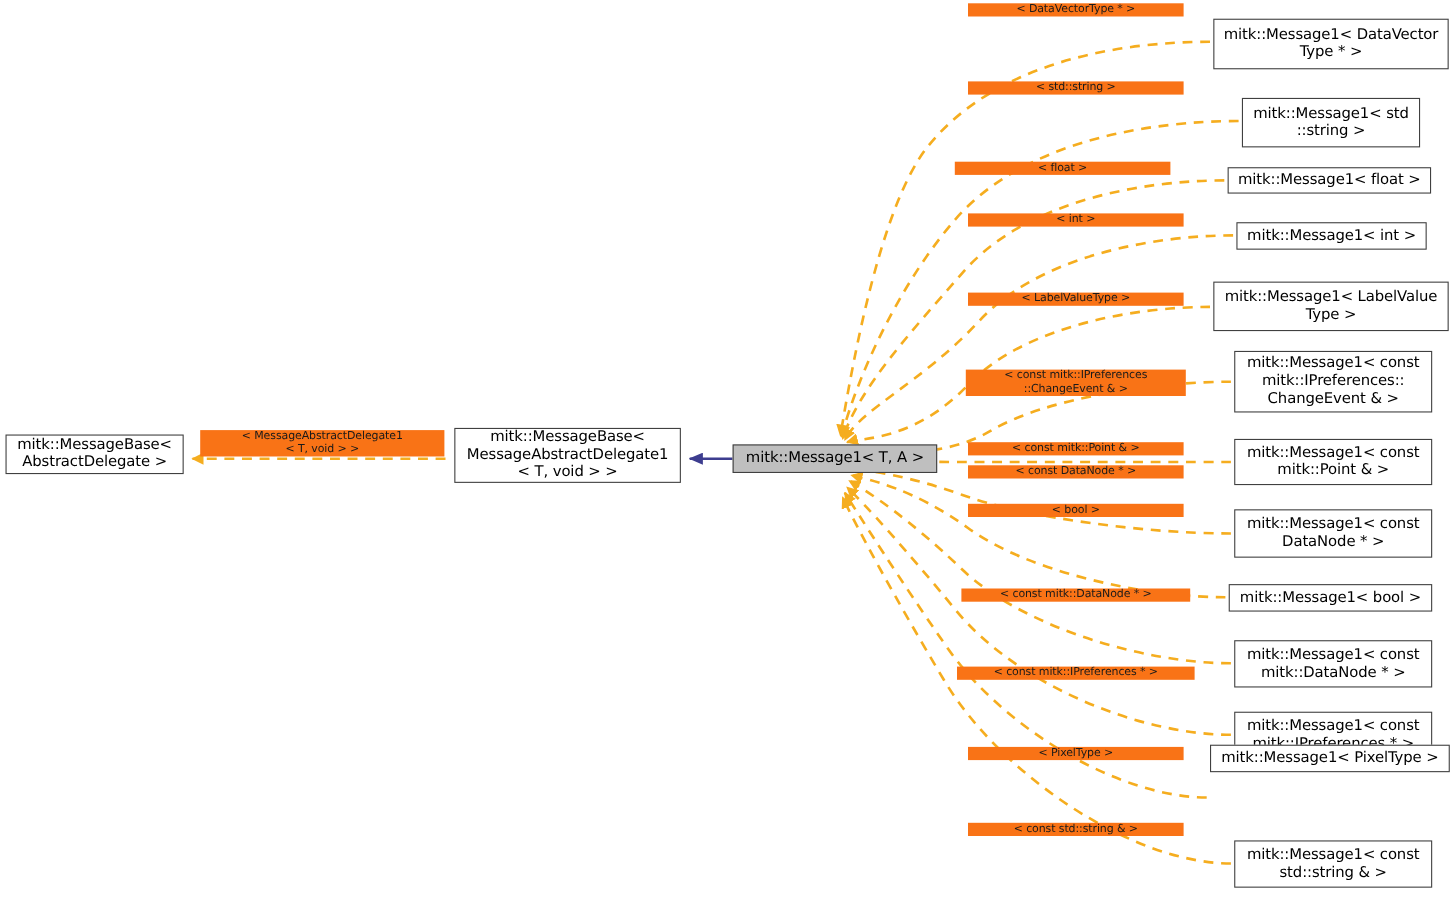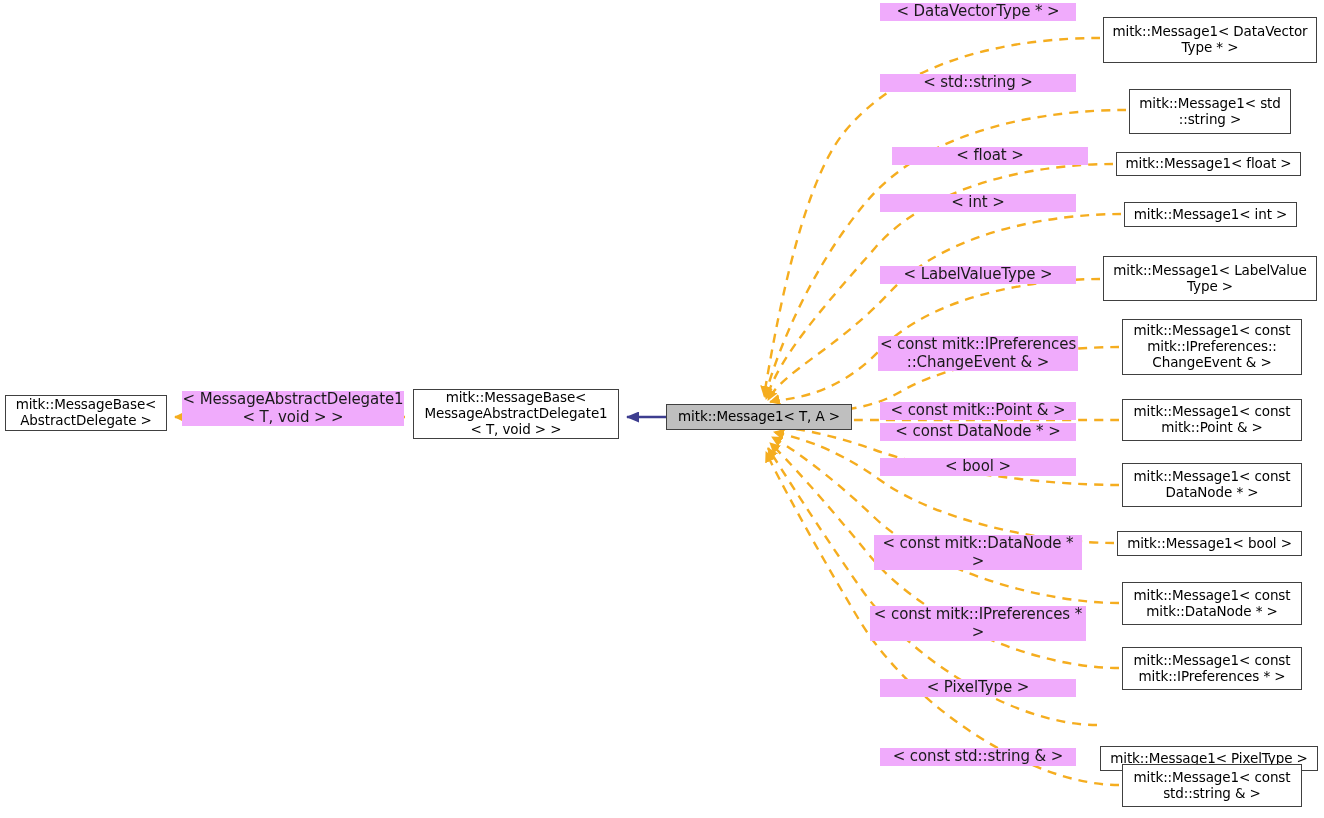--- a/index.html
+++ b/index.html
@@ -39,25 +39,25 @@
   }
   .node-box.current {
     background: #bfbfbf;
     border: 1px solid #404040;
   }
   .edge-label {
     position: absolute;
     box-sizing: border-box;
     text-align: center;
     color: #1a1a1a;
-    font-size: 15px;
+    font-size: 10px;
     line-height: 1.18;
     white-space: pre-line;
     letter-spacing: -0.1px;
-    background: #f0abfc;
+    background: #f97316;
   }
 </style>
 </head>
 <body>
 
 <div id="diagram-root">
 
   <svg id="edge-layer" viewBox="0 0 1324 818" xmlns="http://www.w3.org/2000/svg">
     <defs>
       <marker id="arrow-template" markerWidth="11" markerHeight="11" refX="10" refY="5.5" orient="auto" markerUnits="userSpaceOnUse">
@@ -111,30 +111,30 @@
 ChangeEvent &amp; &gt;</div>
       <div class="node-box" style="left: 1122px; top: 399px; width: 180px; height: 42px;">mitk::Message1&lt; const
 mitk::Point &amp; &gt;</div>
       <div class="node-box" style="left: 1122px; top: 463px; width: 180px; height: 44px;">mitk::Message1&lt; const
 DataNode * &gt;</div>
       <div class="node-box" style="left: 1117px; top: 531px; width: 185px; height: 25px;">mitk::Message1&lt; bool &gt;</div>
       <div class="node-box" style="left: 1122px; top: 582px; width: 180px; height: 43px;">mitk::Message1&lt; const
 mitk::DataNode * &gt;</div>
       <div class="node-box" style="left: 1122px; top: 647px; width: 180px; height: 43px;">mitk::Message1&lt; const
 mitk::IPreferences * &gt;</div>
-      <div class="node-box" style="left: 1100px; top: 746px; width: 218px; height: 25px;">mitk::Message1&lt; PixelType &gt;</div>
+      <div class="node-box" style="left: 1100px; top: 677px; width: 218px; height: 25px;">mitk::Message1&lt; PixelType &gt;</div>
       <div class="node-box" style="left: 1122px; top: 764px; width: 180px; height: 43px;">mitk::Message1&lt; const
 std::string &amp; &gt;</div>
     </div>
   <div id="labels-layer">
       <div class="edge-label" style="left: 182px; top: 391px; width: 222px;">&lt; MessageAbstractDelegate1
 &lt; T, void &gt; &gt;</div>
       <div class="edge-label" style="left: 880px; top: 3px; width: 196px;">&lt; DataVectorType * &gt;</div>
       <div class="edge-label" style="left: 880px; top: 74px; width: 196px;">&lt; std::string &gt;</div>
-      <div class="edge-label" style="left: 892px; top: 147px; width: 196px;">&lt; float &gt;</div>
+      <div class="edge-label" style="left: 868px; top: 147px; width: 196px;">&lt; float &gt;</div>
       <div class="edge-label" style="left: 880px; top: 194px; width: 196px;">&lt; int &gt;</div>
       <div class="edge-label" style="left: 880px; top: 266px; width: 196px;">&lt; LabelValueType &gt;</div>
       <div class="edge-label" style="left: 878px; top: 336px; width: 200px;">&lt; const mitk::IPreferences
 ::ChangeEvent &amp; &gt;</div>
       <div class="edge-label" style="left: 880px; top: 402px; width: 196px;">&lt; const mitk::Point &amp; &gt;</div>
       <div class="edge-label" style="left: 880px; top: 423px; width: 196px;">&lt; const DataNode * &gt;</div>
       <div class="edge-label" style="left: 880px; top: 458px; width: 196px;">&lt; bool &gt;</div>
       <div class="edge-label" style="left: 874px; top: 535px; width: 208px;">&lt; const mitk::DataNode * &gt;</div>
       <div class="edge-label" style="left: 870px; top: 606px; width: 216px;">&lt; const mitk::IPreferences * &gt;</div>
       <div class="edge-label" style="left: 880px; top: 679px; width: 196px;">&lt; PixelType &gt;</div>

